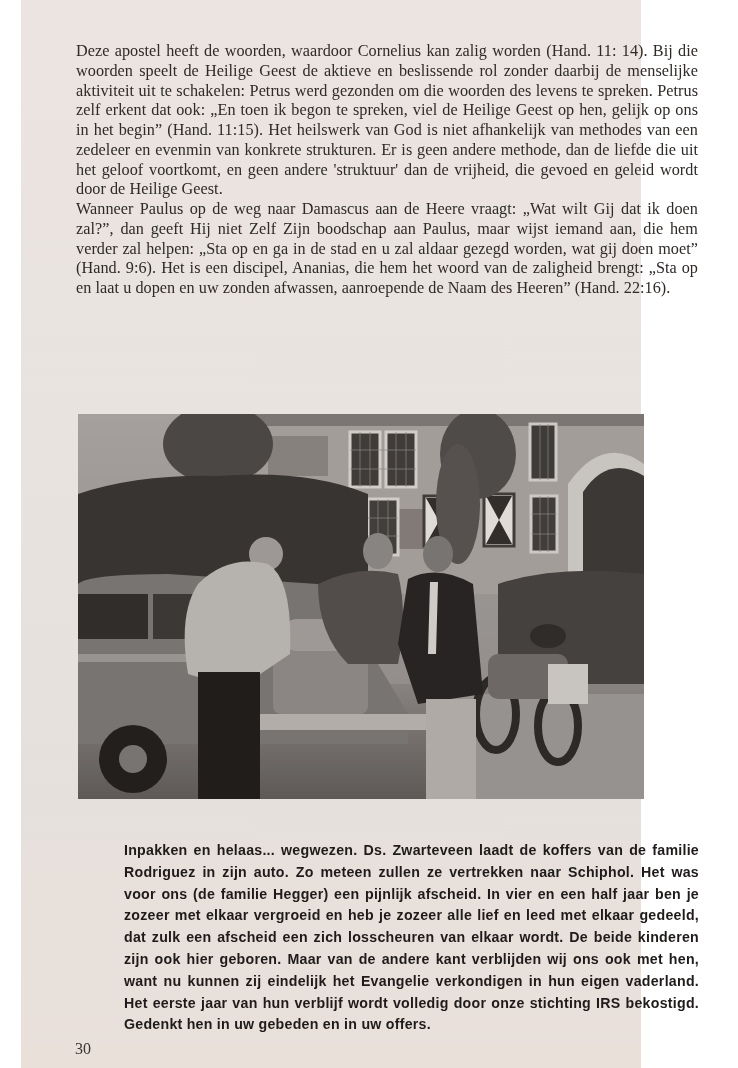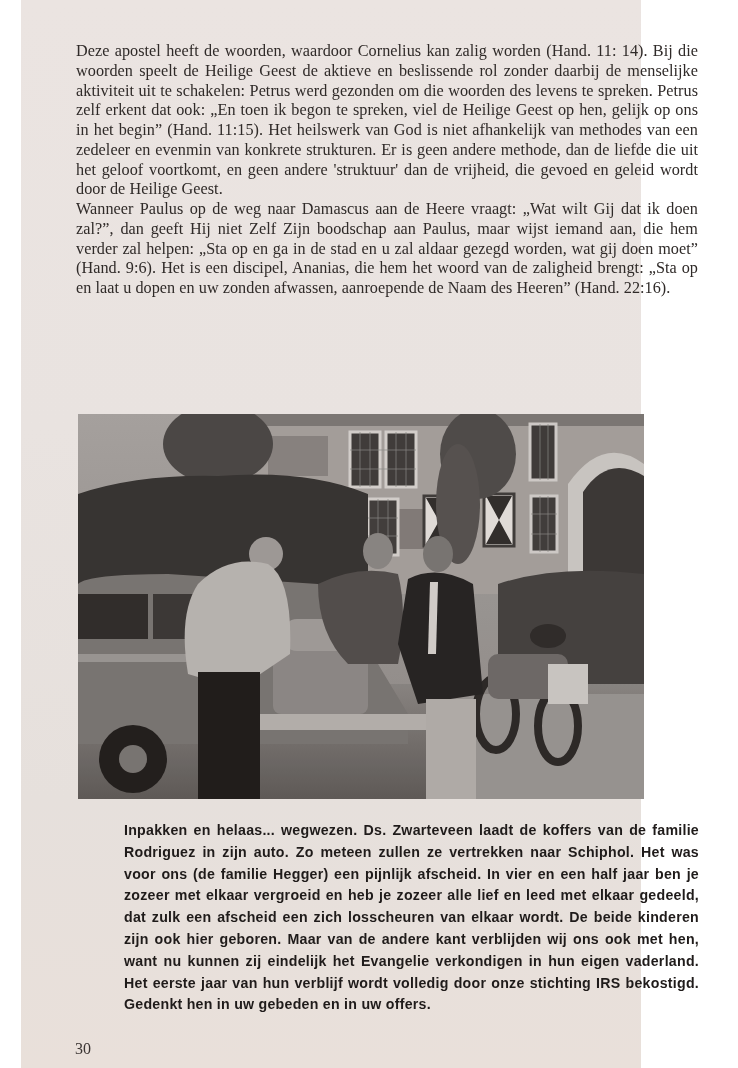--- a/index.html
+++ b/index.html
@@ -16,21 +16,21 @@
     font-family: "Liberation Serif", "DejaVu Serif", serif;
     font-size: 16.2px; line-height: 19.75px; color: #2f2a28;
     text-align: justify; letter-spacing: 0.05px;
   }
   .body-text p { margin: 0; }
   .photo {
     position: absolute; left: 57px; top: 414px; width: 566px; height: 385px;
     overflow: hidden; background: #6f6a68;
   }
   .caption {
-    position: absolute; left: 103px; top: 820px; width: 575px;
+    position: absolute; left: 103px; top: 840px; width: 575px;
     font-family: "Liberation Sans", "DejaVu Sans", sans-serif;
     font-weight: bold; font-size: 14.2px; line-height: 21.8px; color: #1f1b1a;
     text-align: justify; letter-spacing: 0.25px;
   }
   .caption p { margin: 0; }
   .page-number {
     position: absolute; left: 54px; top: 1040px;
     font-family: "Liberation Serif", "DejaVu Serif", serif;
     font-size: 16px; color: #3a3432;
   }

